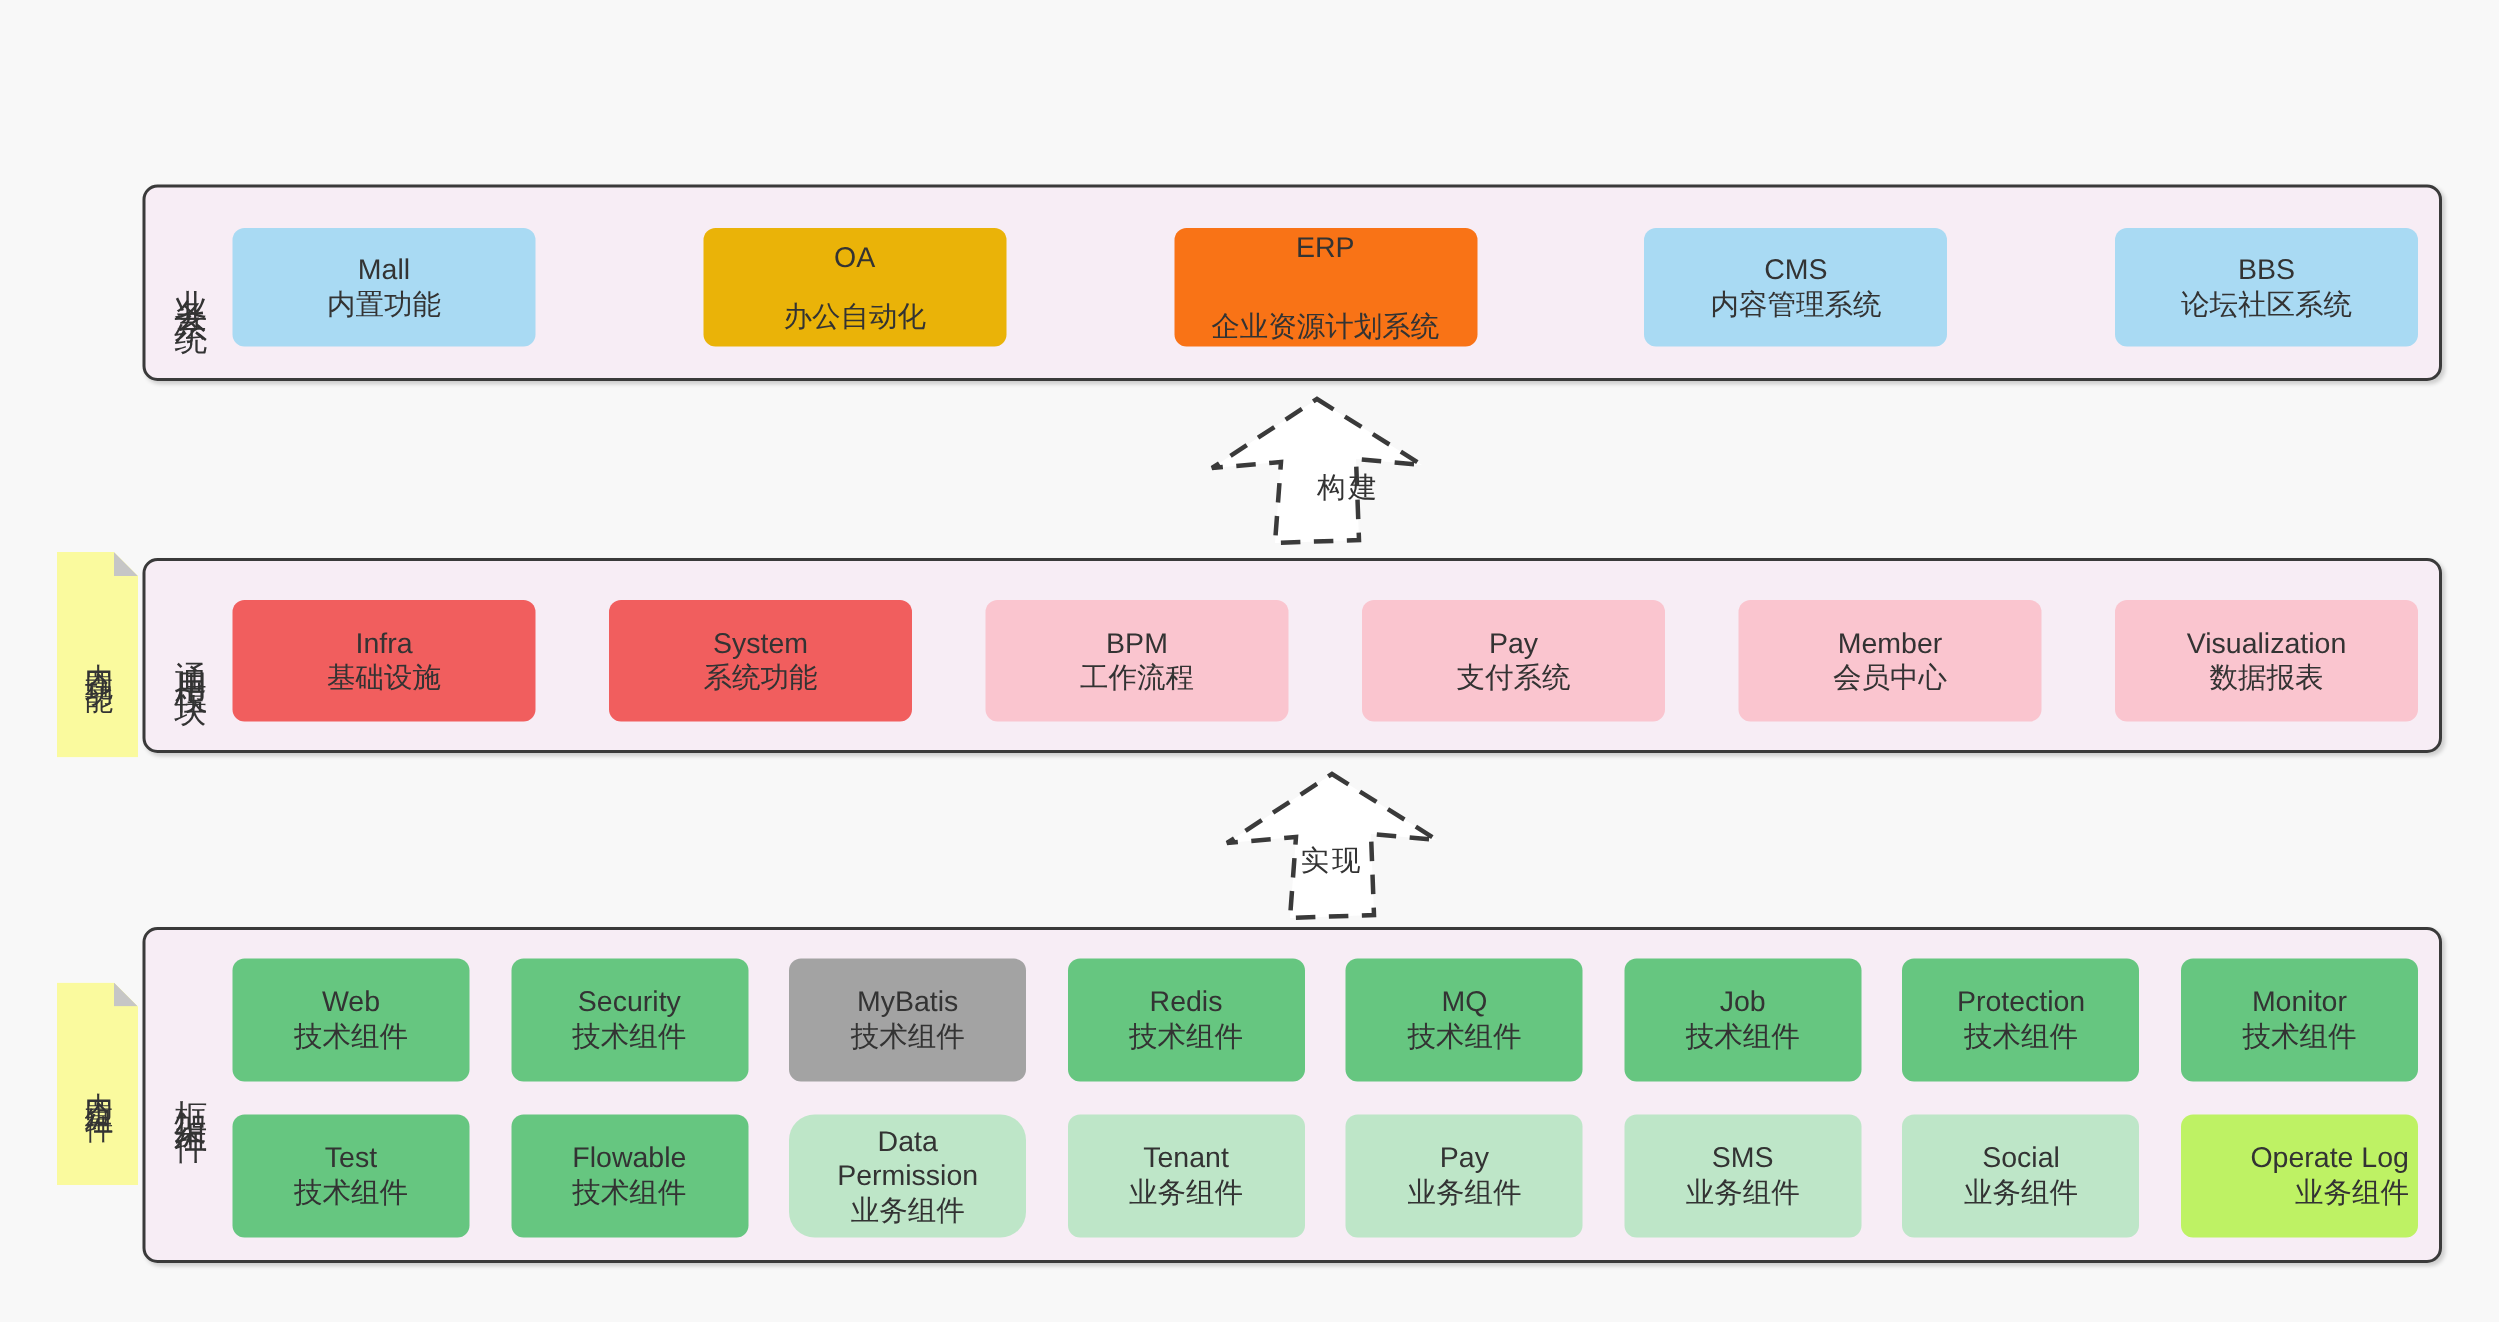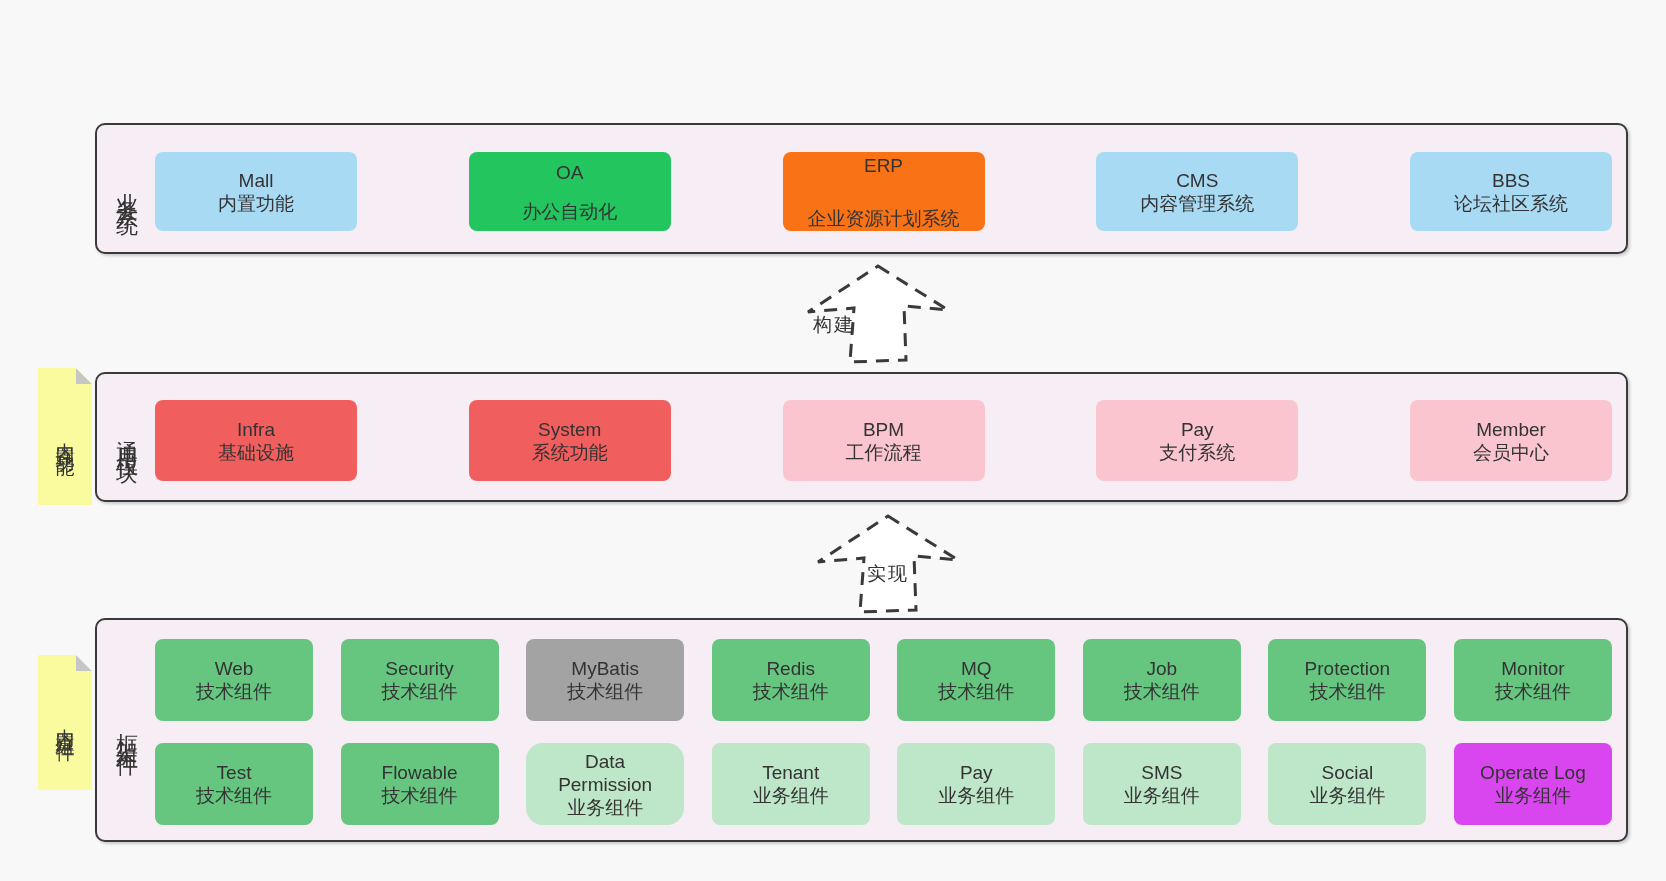--- a/index.html
+++ b/index.html
@@ -61,38 +61,38 @@
   #arrow-build{left:800px;top:262px;}
   #arrow-implement{left:810px;top:512px;}
   .arrow-shape{
     fill:#ffffff;stroke:#3a3a3a;stroke-width:3;
     stroke-dasharray:13 9;stroke-linejoin:miter;
   }
   .arrow-label{
     position:absolute;width:84px;text-align:center;
     font-size:19px;color:#333;letter-spacing:2px;
   }
-  #arrow-label-build{left:792px;top:312px;}
+  #arrow-label-build{left:836px;top:312px;text-align:right;}
   #arrow-label-implement{left:846px;top:561px;}
 </style>
 </head>
 <body>
 
 <div id="stage">
 
   <div class="layer" id="layer-business">
     <div class="side-label-wrap">
       <div class="side-label">业务系统</div>
     </div>
     <div class="row row-wide">
         <div class="box" style="background: rgb(169, 218, 243);">
     <div class="box-name">Mall</div>
     <div class="box-desc">内置功能</div>
   </div>
-        <div class="box" style="background: #22c55e; gap: 16px;">
+        <div class="box" style="background: #eab308; gap: 16px;">
     <div class="box-name">OA</div>
     <div class="box-desc">办公自动化</div>
   </div>
         <div class="box" style="background: #f97316; gap: 30px;">
     <div class="box-name">ERP</div>
     <div class="box-desc">企业资源计划系统</div>
   </div>
         <div class="box" style="background: rgb(169, 218, 243);">
     <div class="box-name">CMS</div>
     <div class="box-desc">内容管理系统</div>
@@ -130,20 +130,24 @@
     <div class="box-desc">工作流程</div>
   </div>
         <div class="box" style="background: rgb(250, 197, 207);">
     <div class="box-name">Pay</div>
     <div class="box-desc">支付系统</div>
   </div>
         <div class="box" style="background: rgb(250, 197, 207);">
     <div class="box-name">Member</div>
     <div class="box-desc">会员中心</div>
   </div>
+        <div class="box" style="background: rgb(250, 197, 207);">
+    <div class="box-name">Visualization</div>
+    <div class="box-desc">数据报表</div>
+  </div>
       </div>
   </div>
 
   <svg class="arrow-svg" id="arrow-implement" width="156" height="104" viewBox="0 0 156 104">
     <polygon class="arrow-shape" points="78,4 148,48 104,44 106,98 50,100 54,46 8,50"></polygon>
   </svg>
   <div class="arrow-label" id="arrow-label-implement">实现</div>
 
   <div class="note" id="note-components">
     <div class="note-label">内置组件</div>
@@ -208,20 +212,20 @@
     <div class="box-desc">业务组件</div>
   </div>
         <div class="box" style="background: rgb(190, 230, 200);">
     <div class="box-name">SMS</div>
     <div class="box-desc">业务组件</div>
   </div>
         <div class="box" style="background: rgb(190, 230, 200);">
     <div class="box-name">Social</div>
     <div class="box-desc">业务组件</div>
   </div>
-        <div class="box" style="background: #d946ef;">
+        <div class="box" style="background: #bef264; align-items: flex-end;">
     <div class="box-name">Operate Log</div>
     <div class="box-desc">业务组件</div>
   </div>
       </div>
   </div>
 
 </div>
 
 </body></html>

